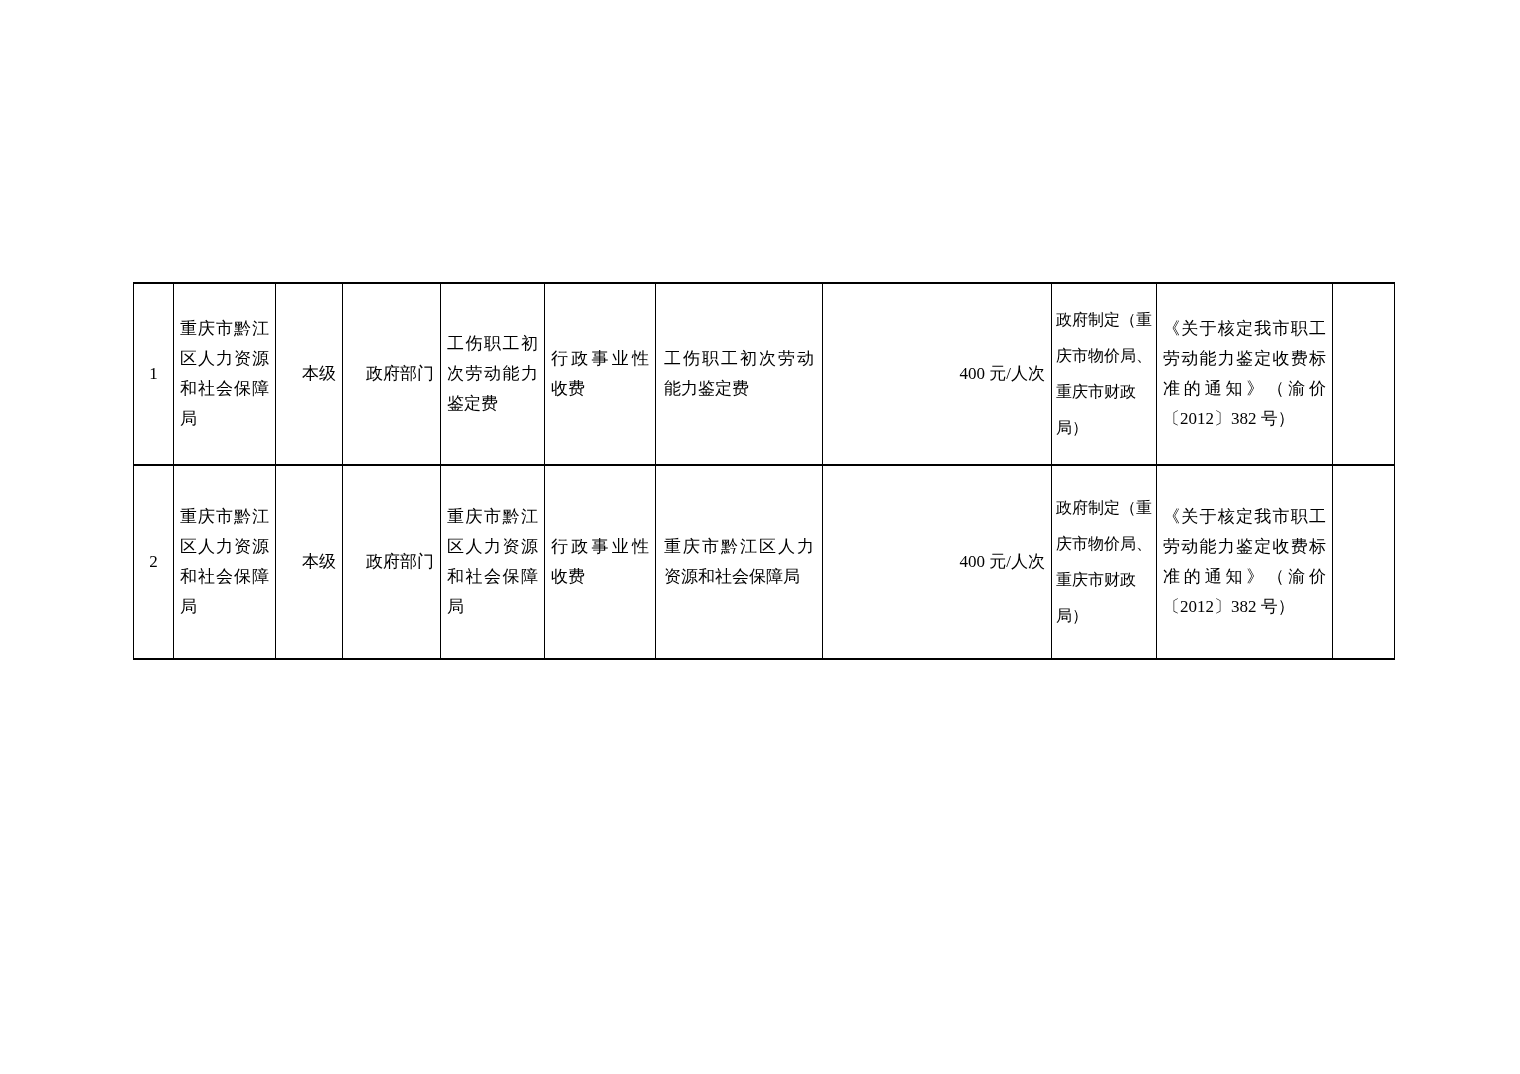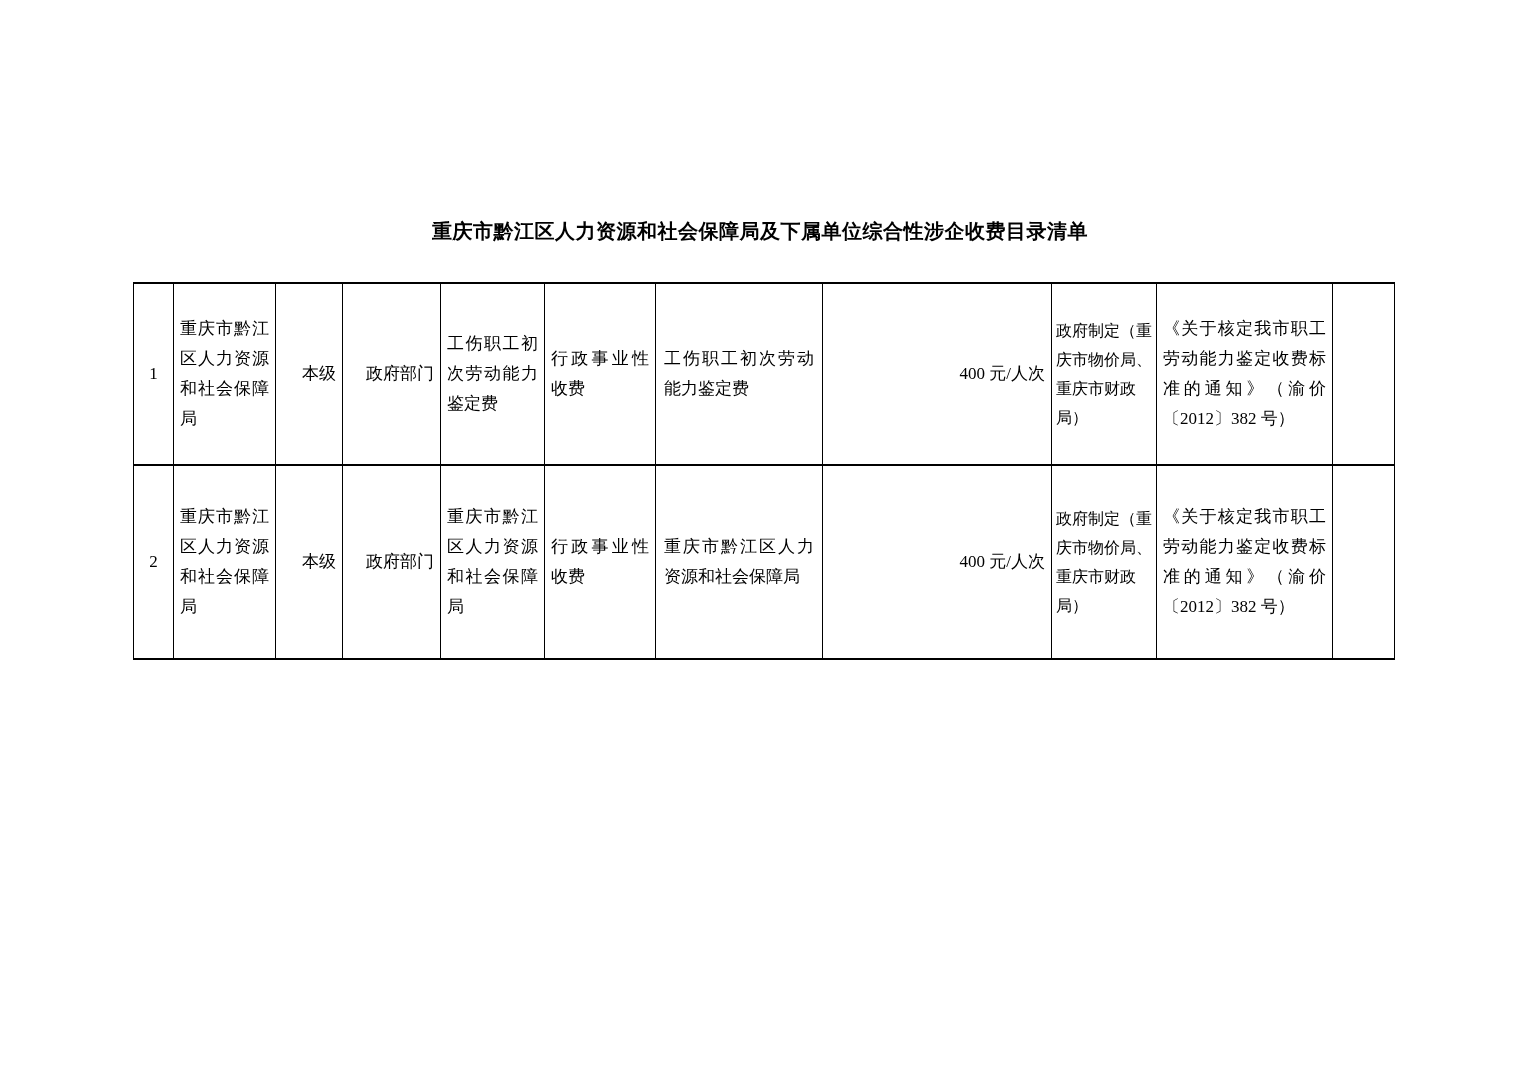--- a/index.html
+++ b/index.html
@@ -63,34 +63,33 @@
   td.j {
     text-align: justify;
     text-justify: inter-ideograph;
   }
   td.cell-service {
     padding: 0 8px;
   }
   td.cell-setting {
     white-space: pre-line;
     font-size: 16px;
-    line-height: 29px;
+    line-height: 36px;
     padding: 15px 4px;
     text-align: left;
   }
   tr.header-row { height: 215px; }
   tr.data-row-1 { height: 182px; }
   tr.data-row-2 { height: 194px; }
 </style>
 </head>
 <body>
 
 <div class="page">
 
-  <div class="doc-title">重庆市黔江区人力资源和社会保障局及下属单位综合性涉企收费目录清单</div>
 
   <table class="fee-table">
     <colgroup>
       <col style="width:40px">
       <col style="width:102px">
       <col style="width:67px">
       <col style="width:98px">
       <col style="width:104px">
       <col style="width:111px">
       <col style="width:167px">

